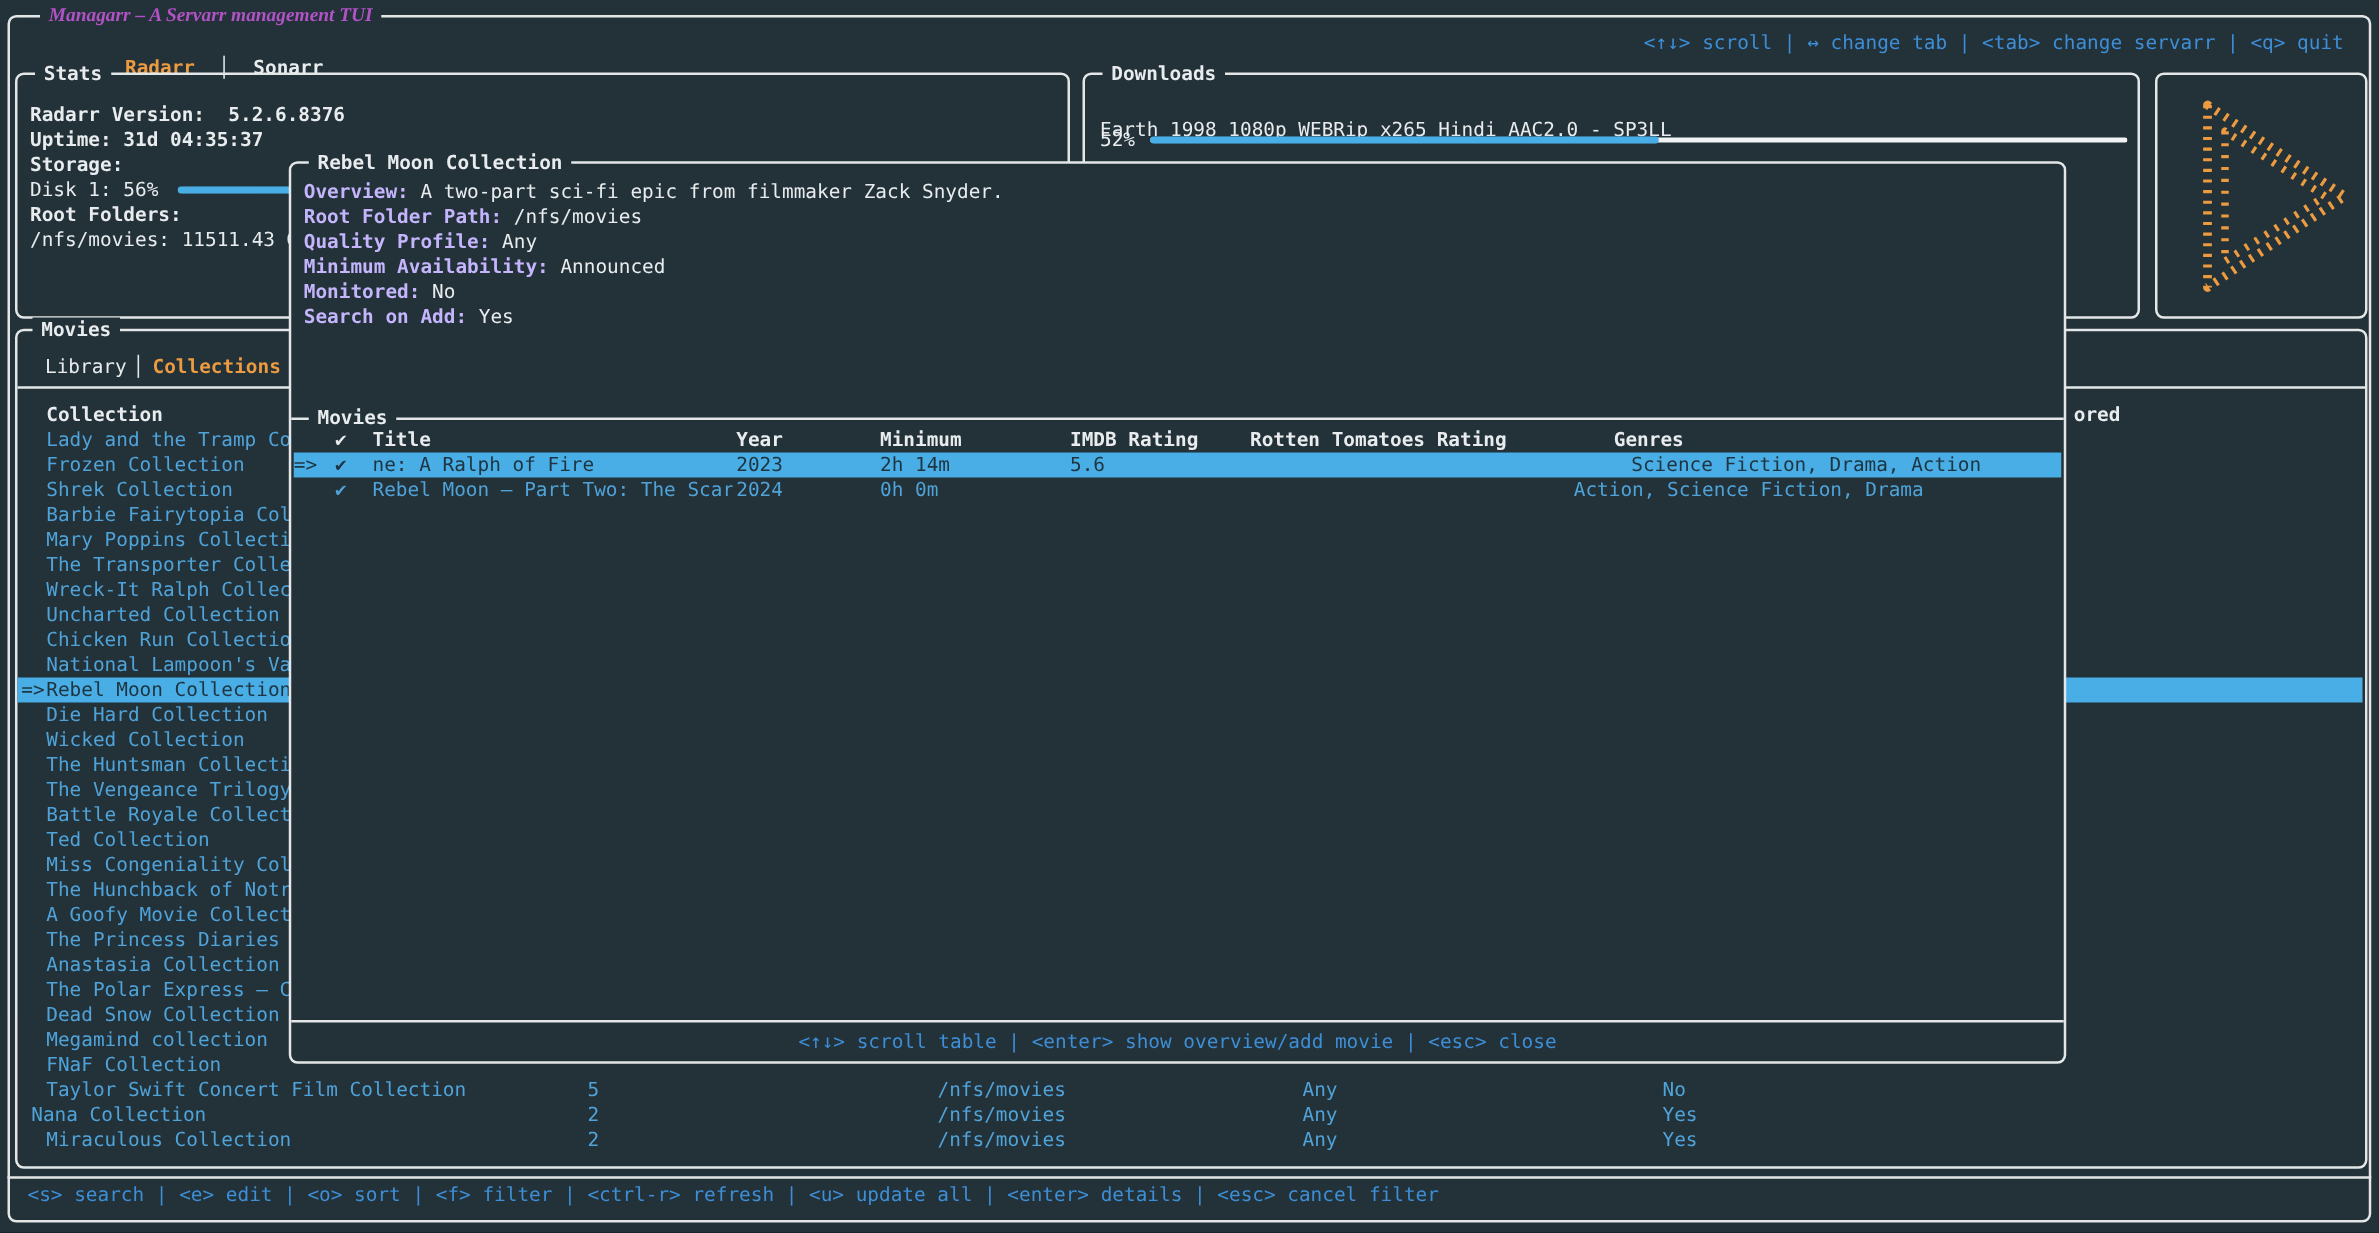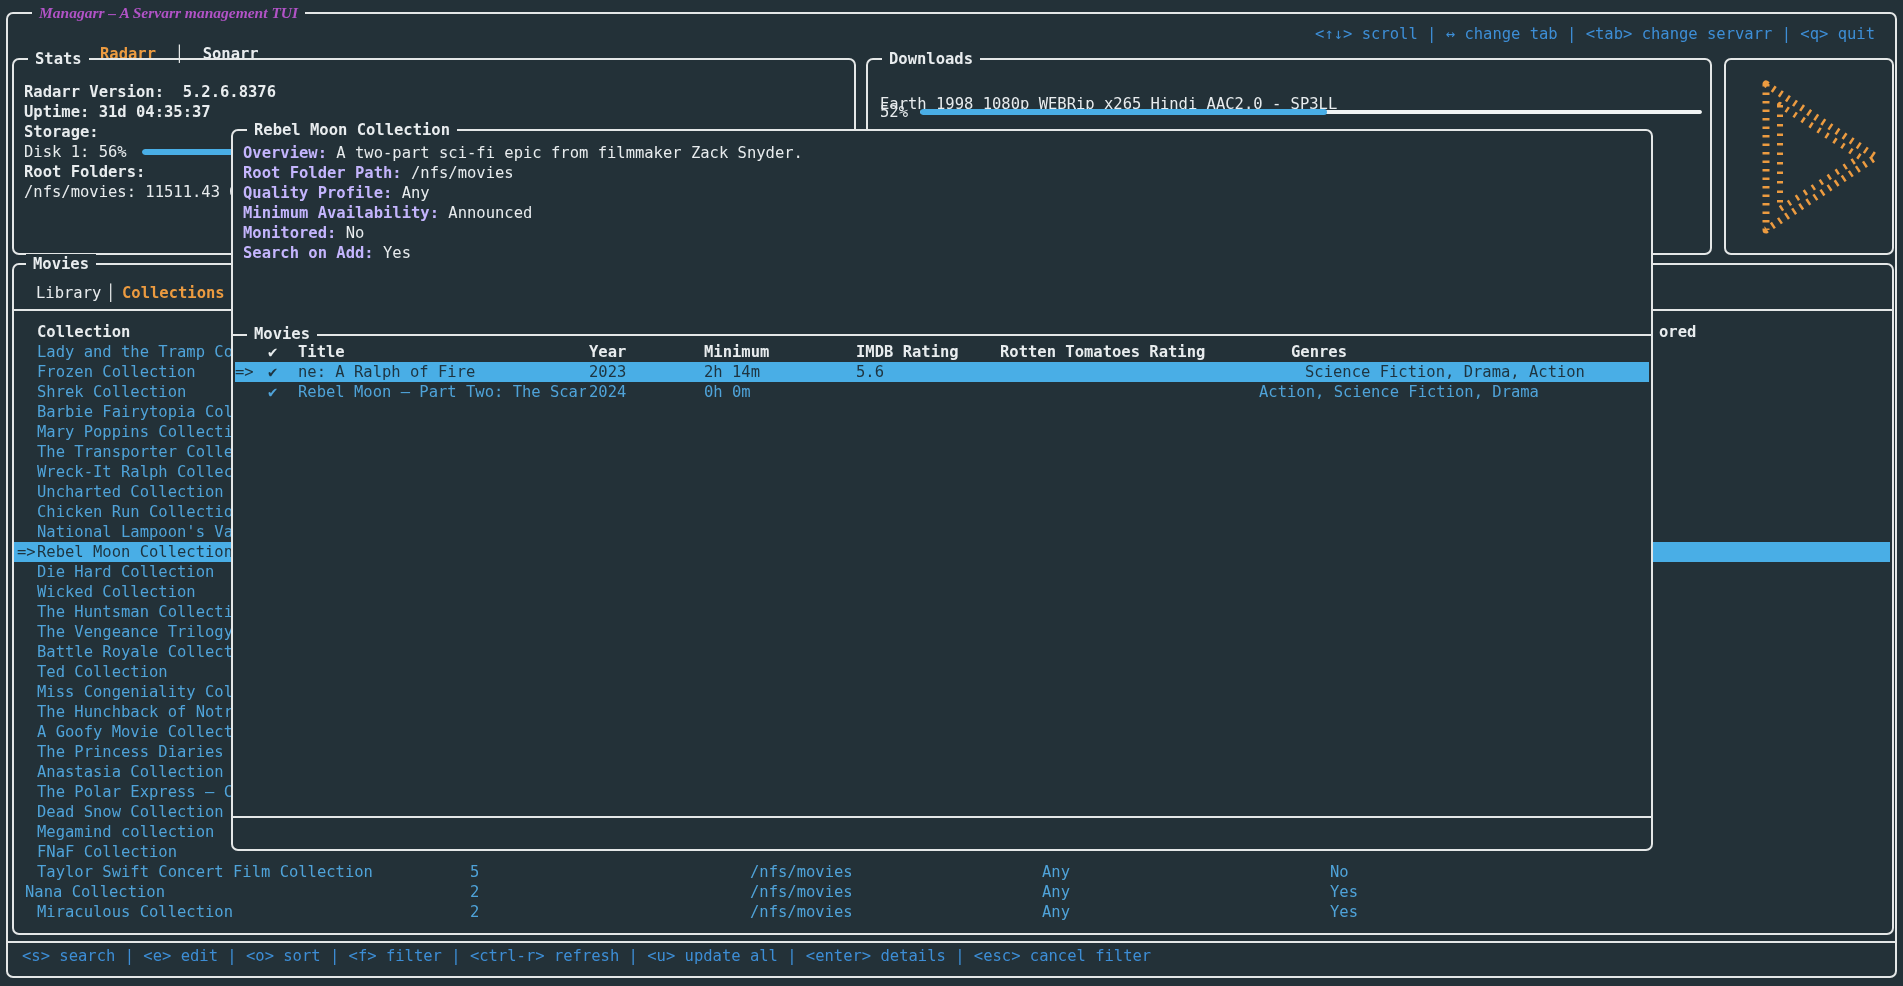--- a/index.html
+++ b/index.html
@@ -159,15 +159,16 @@
           <span class="cell-title" style="left: 63px;">Rebel Moon – Part Two: The Scar</span>
           <span style="left: 354px;">2024</span>
           <span style="left: 469px;">0h 0m</span>
           <span style="left: 621px;"></span>
           <span style="left: 765px;"></span>
           <span style="left: 1024px;">Action, Science Fiction, Drama</span>
         </div>
       </div>
 
     <div class="hline" style="left:0;right:0;top:685px;"></div>
+    <div class="abs kb" style="left:0;top:692px;width:1418px;text-align:center;">&lt;↑↓&gt; scroll table | &lt;enter&gt; show overview/add movie | &lt;esc&gt; close</div>
   </div>
 
 </div>
 
 </body></html>

